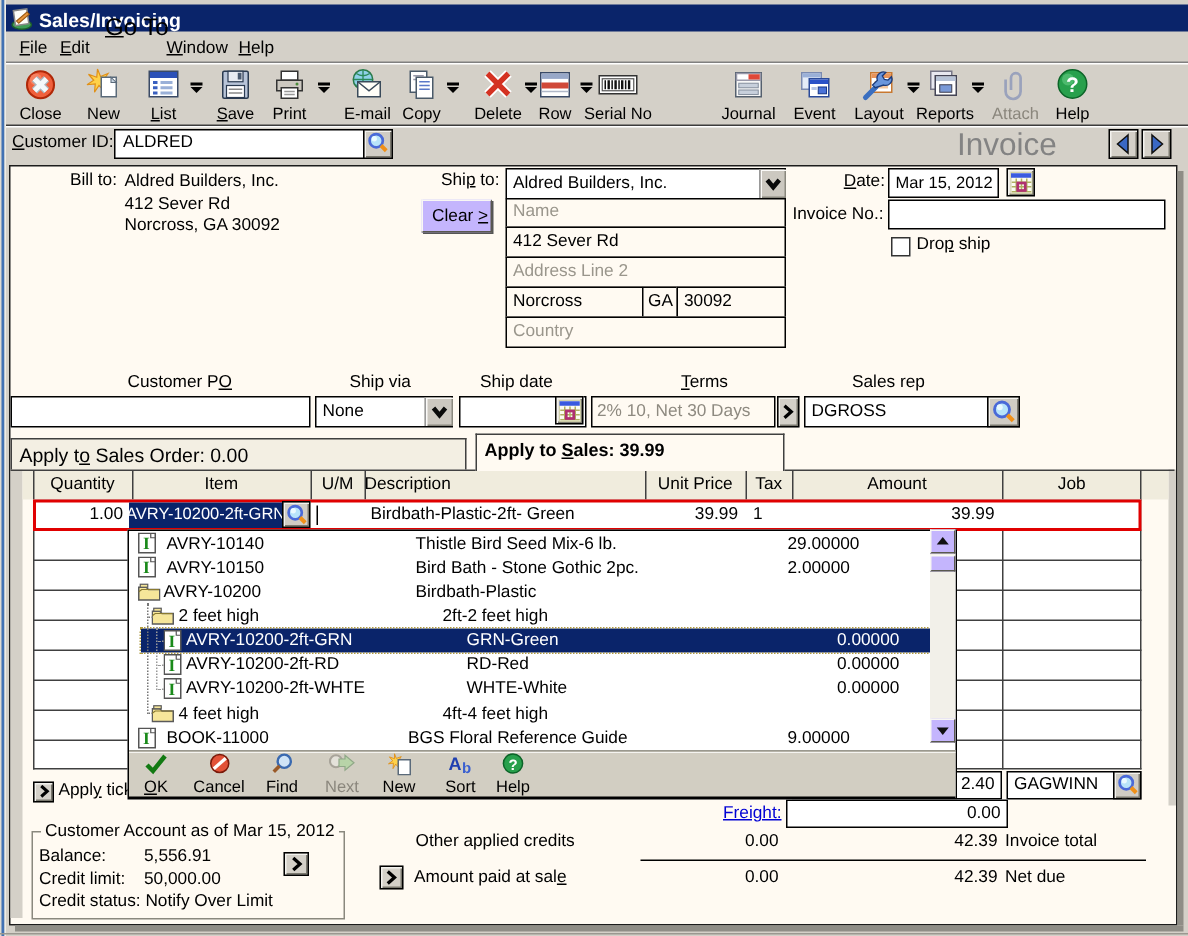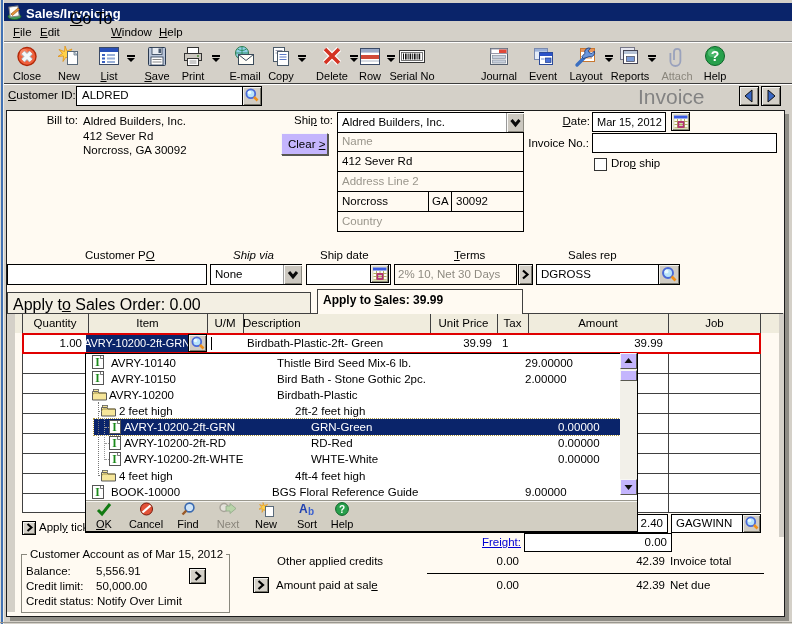--- a/index.html
+++ b/index.html
@@ -285,21 +285,21 @@
         </g>
         <rect x="5.5" y="8" width="5" height="5" fill="none" stroke="#b03070" stroke-width="1.8"></rect>
       </svg>
     </div>
 <div class="ab" style="left:520px;top:137px;width:69px;text-align:right;">Invoice No.:</div>
 <div class="box" style="left:592px;top:133px;width:185px;height:20px;"></div>
 <div class="ab" style="left:594px;top:158px;width:11px;height:11px;background:#fff;border:1px solid #333;"></div>
 <div class="ab" style="left:611px;top:157px;">Dro<u>p</u> ship</div>
 
 <div class="ab" style="left:85px;top:249px;">Customer P<u>O</u></div>
-<div class="ab" style="left:233px;top:249px;font-style:italic;">Ship via</div>
+<div class="ab" style="left:233px;top:249px;">Ship via</div>
 <div class="ab" style="left:320px;top:249px;">Ship date</div>
 <div class="ab" style="left:454px;top:249px;"><u>T</u>erms</div>
 <div class="ab" style="left:568px;top:249px;">Sales rep</div>
 <div class="box" style="left:7px;top:264px;width:200px;height:21px;"></div>
 <div class="box" style="left:210px;top:264px;width:92px;height:21px;"></div>
 <div class="ab" style="left:215px;top:268px;">None</div>
 <div class="ab" style="left:283px;top:265px;width:18px;height:19px;background:#ccc8c0;border-left:1px solid #999;box-shadow:inset 1px 1px 0 #fbfaf8, inset -1px -1px 0 #8a887e;">
 <svg width="18" height="19">
         <path d="M5 7 L9 11.8 L13 7" fill="none" stroke="#0a0a0a" stroke-width="3"></path>
       </svg></div>
@@ -332,21 +332,21 @@
       <svg width="20" height="19" style="position:absolute;left:1px;top:1px;">
         <circle cx="8" cy="7" r="5" fill="#b8e4fa" stroke="#4a6ad8" stroke-width="1.9"></circle>
         <circle cx="6.5" cy="5.5" r="2" fill="#eafaff"></circle>
         <line x1="11.6" y1="10.6" x2="15.5" y2="14.5" stroke="#f09018" stroke-width="2.8"></line>
       </svg>
     </div>
 
 <div class="ab" style="left:7px;top:313px;width:8px;height:299px;background:#d4d0c8"></div>
 <div class="ab" style="left:779px;top:313px;width:5px;height:224px;background:#d4d0c8"></div>
 <div class="ab" style="left:7px;top:292px;width:304px;height:21px;background:#f3efe3;border:1px solid #404040;border-bottom:none;box-sizing:border-box;"></div>
-<div class="ab" style="left:13px;top:296px;font-size:16px;">Apply t<u>o</u> Sales Order: 0.00</div>
+<div class="ab" style="left:13px;top:296px;font-size:13px;">Apply t<u>o</u> Sales Order: 0.00</div>
 <div class="ab" style="left:7px;top:313px;width:776px;height:1px;background:#404040"></div>
 <div class="ab" style="left:15px;top:314px;width:764px;height:19px;background:#f0ecdd"></div>
 <div class="ab" style="left:317px;top:289px;width:206px;height:25px;background:#fffaf2;border:1px solid #404040;border-bottom:none;box-sizing:border-box;"></div>
 <div class="ab" style="left:323px;top:293px;font-weight:bold;font-size:12px;">Apply to <u>S</u>ales: 39.99</div>
 
 <div class="ab" style="left:22px;top:333px;width:739px;height:180px;background:#fff"></div>
 <div class="gl" style="left:22px;top:314px;width:1px;height:199px;"></div>
 <div class="gl" style="left:88px;top:314px;width:1px;height:199px;"></div>
 <div class="gl" style="left:207px;top:314px;width:1px;height:199px;"></div>
 <div class="gl" style="left:243px;top:314px;width:1px;height:199px;"></div>
@@ -510,21 +510,21 @@
         <path d="M0.5 6.5 l2-1.5 h11.5" fill="none" stroke="#8a7a30" stroke-width="0.8"></path>
         <rect x="1.5" y="1.5" width="5" height="2" fill="#f6e69a" stroke="#5a5a5a" stroke-width="0.8"></rect>
       </svg></div>
 <div class="ab" style="left:119px;top:470px;">4 feet high</div>
 <div class="ab" style="left:295px;top:470px;">4ft-4 feet high</div>
 <div class="ab" style="left:92px;top:485px;"><svg width="13" height="15">
         <rect x="0.5" y="0.5" width="11" height="13" fill="#fff" stroke="#555"></rect>
         <path d="M8.5 0.5 v3 h3" fill="none" stroke="#555" stroke-width="0.8"></path>
         <text x="5.5" y="11" font-size="11.5" font-family="Liberation Serif" fill="#1a8a1a" text-anchor="middle" font-weight="bold">I</text>
       </svg></div>
-<div class="ab" style="left:111px;top:486px;">BOOK-10000</div>
+<div class="ab" style="left:111px;top:486px;">BOOK-11000</div>
 <div class="ab" style="left:272px;top:486px;">BGS Floral Reference Guide</div>
 <div class="ab" style="left:525px;top:486px;">9.00000</div>
 
 <div class="ab" style="left:620px;top:354px;width:17px;height:141px;background:#f2f0e9"></div>
 <div class="rb" style="left:620px;top:353px;width:17px;height:16px;"><svg width="15" height="14">
         <path d="M7.5 4 L11.5 9 H3.5 Z" fill="#111"></path>
       </svg></div>
 <div class="rb" style="left:620px;top:370px;width:17px;height:11px;"></div>
 <div class="rb" style="left:620px;top:479px;width:17px;height:16px;"><svg width="15" height="14">
         <path d="M7.5 10 L11.5 5 H3.5 Z" fill="#111"></path>

